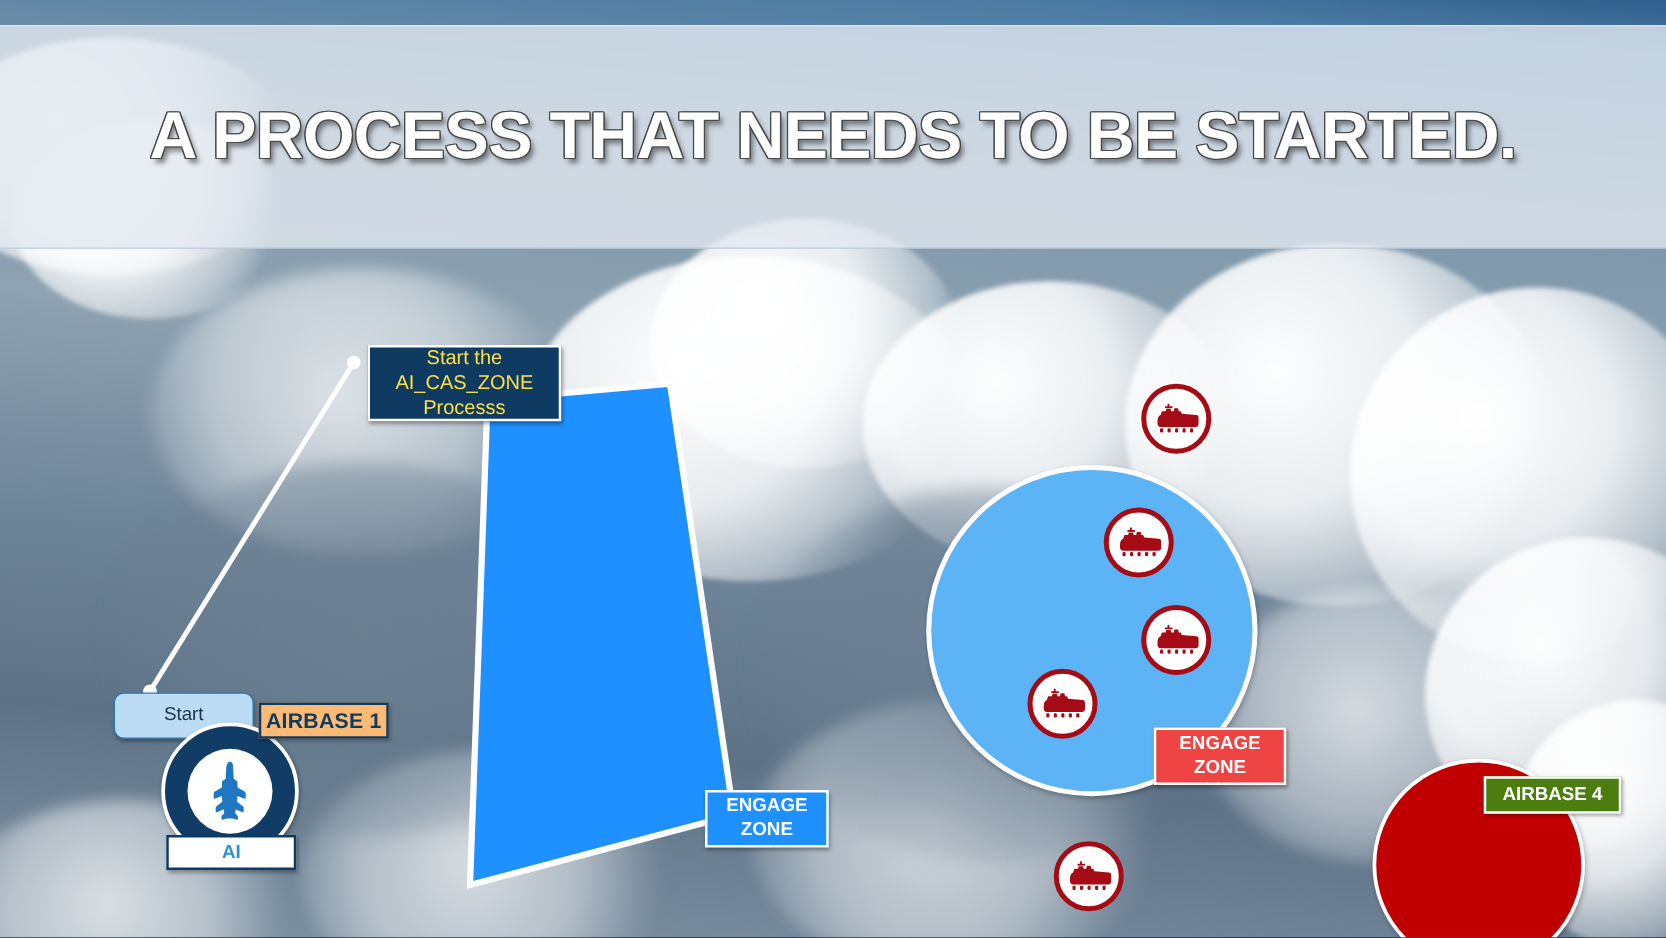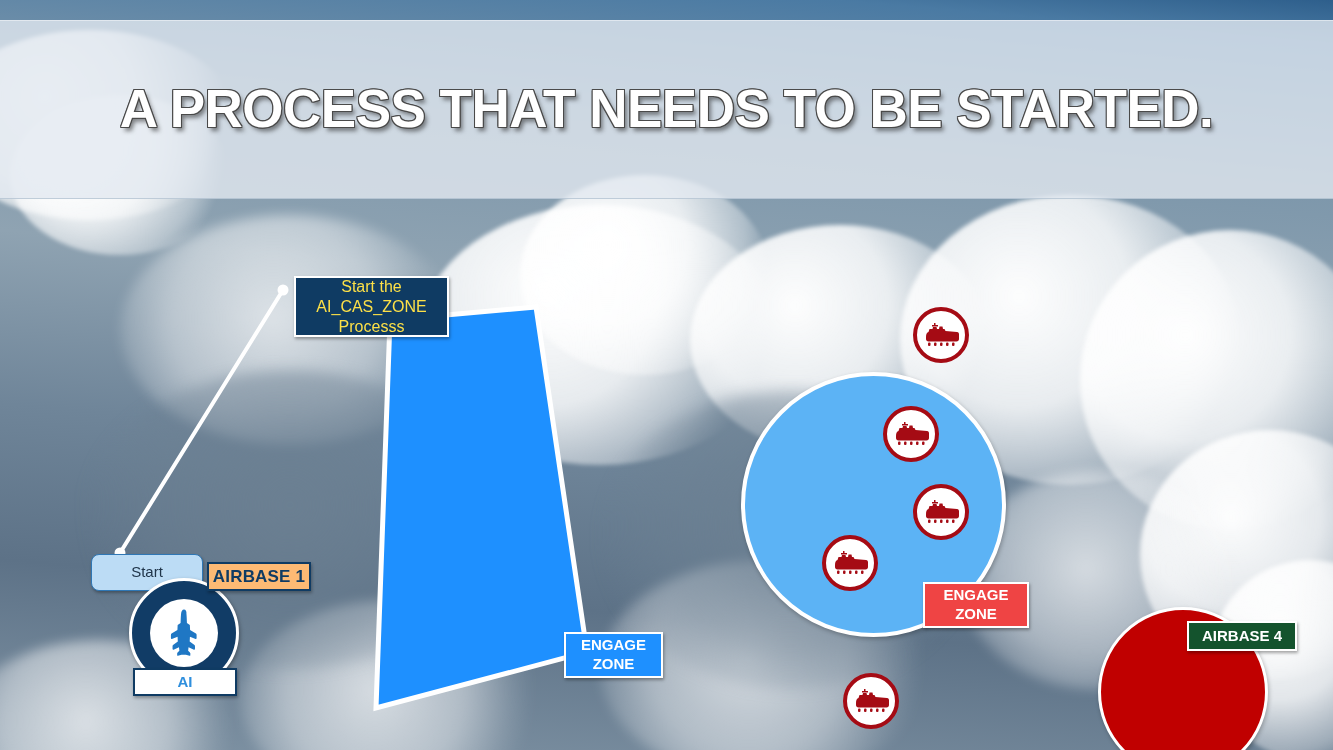--- a/index.html
+++ b/index.html
@@ -148,21 +148,21 @@
     border: 2px solid #ffffff;
     color: #ffffff;
     font-size: 15px;
     font-weight: bold;
     box-shadow: 1px 2px 3px rgba(0,0,0,0.35);
   }
 
   .airbase4-box {
     left: 1187px; top: 621px;
     width: 110px; height: 30px;
-    background: #14532d;
+    background: #4d7c0f;
     border: 2px solid #ffffff;
     color: #ffffff;
     font-size: 15px;
     font-weight: bold;
     box-shadow: 1px 2px 3px rgba(0,0,0,0.35);
   }
 
   
   .patrol-zone {
     position: absolute;

